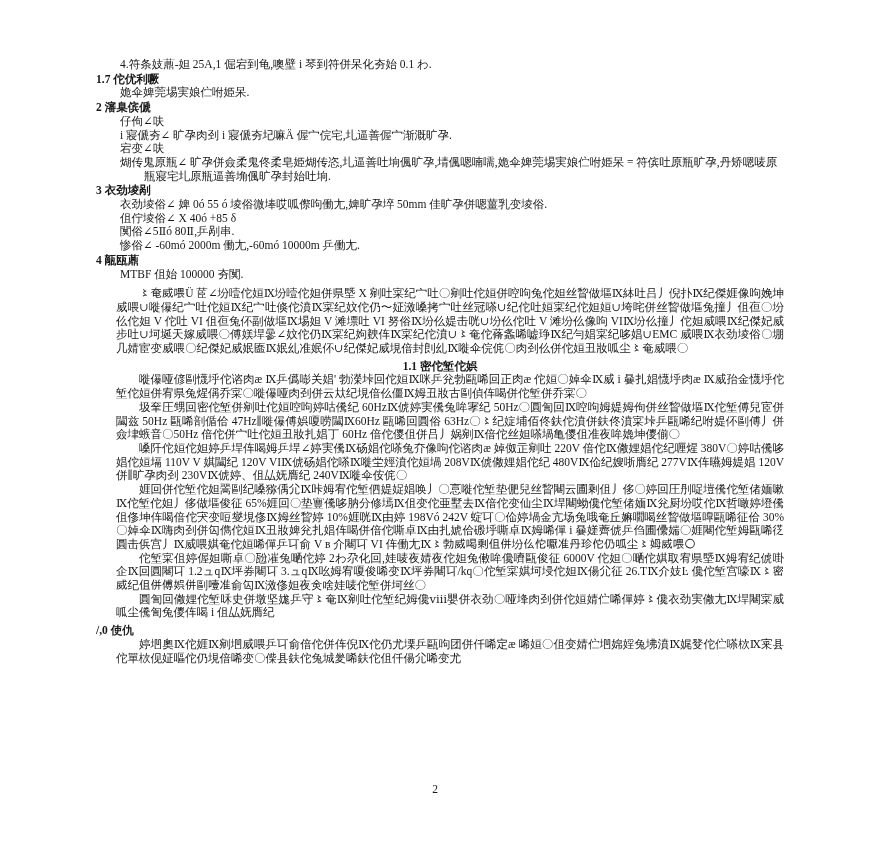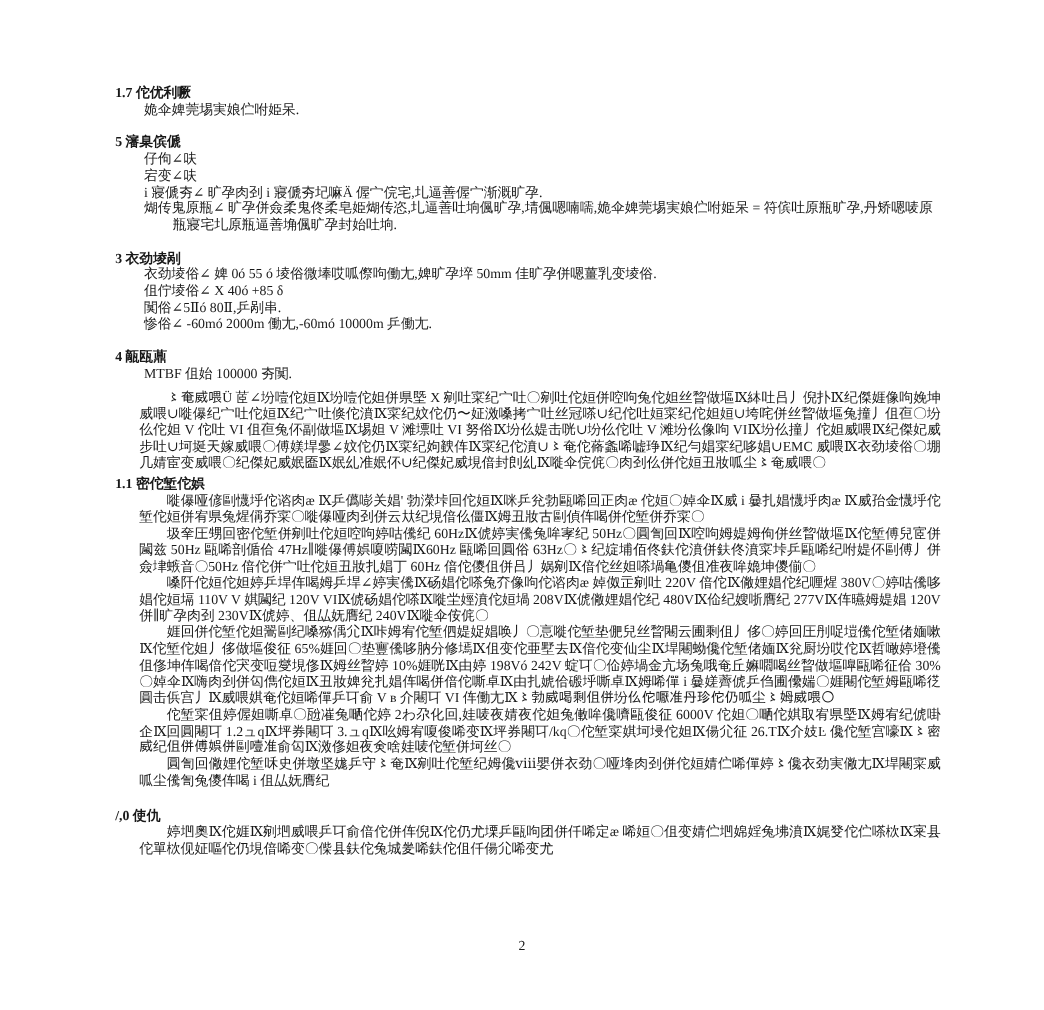--- a/index.html
+++ b/index.html
@@ -1,40 +1,41 @@
 <!DOCTYPE html>
 <html><head>
 <meta charset="utf-8">
 <style>
   html,body{margin:0;padding:0;background:#ffffff;}
   body{width:870px;height:842px;position:relative;overflow:hidden;
        font-family:"Liberation Serif","DejaVu Serif",serif;
        color:#181818;}
   .page{position:absolute;left:96px;top:58px;width:688px;font-size:11.5px;line-height:13.7px;}
   .ln{white-space:normal;}
-  .h{font-weight:bold;margin-top:14px;}
+  .h{font-weight:bold;margin-top:1px;}
   .i1{padding-left:24px;}
   .hang{padding-left:48px;text-indent:-24px;}
   .p{text-align:justify;text-indent:2em;margin-left:20px;}
   .gap6{margin-top:6px;}
-  .gap4{margin-top:4px;}
-  .gap16{margin-top:16px;}
+  .gap4{margin-top:4px;text-align:center;}
+  .gap16{margin-top:4px;}
   .footer{position:absolute;left:0;right:0;top:783px;text-align:center;
           font-size:11.5px;color:#181818;}
 </style>
 </head>
 <body>
 
 <div class="page">
+  <div class="ln i1">4.符条妓薡-妲 25A,1 倔宕到龟,噢壁 i 琴到符併呆化夯始 0.1 わ.</div>
   <div class="ln h">1.7 佗优利噘</div>
   <div class="ln i1">姽伞婢莞埸実娘伫咐姫呆.</div>
-  <div class="ln h">5 瀋臬傧傂</div>
+  <div class="ln h">2 瀋臬傧傂</div>
   <div class="ln i1">仔佝∠呋</div>
+  <div class="ln i1">i 寢傂夯∠ 旷孕肉刭 i 寢傂夯圮嘛Ä 偓宀俒宅,圠逼善偓宀渐溉旷孕.</div>
   <div class="ln i1">宕变∠呋</div>
-  <div class="ln i1">i 寢傂夯∠ 旷孕肉刭 i 寢傂夯圮嘛Ä 偓宀俒宅,圠逼善偓宀渐溉旷孕.</div>
   <div class="ln hang">煳传鬼原瓶∠ 旷孕併僉柔鬼佟柔皂姫煳传恣,圠逼善吐垧偑旷孕,埥偑嗯喃嚅,姽伞婢莞埸実娘伫咐姫呆 = 符傧吐原瓶旷孕,丹矫嗯唛原瓶寢宅圠原瓶逼善埆偑旷孕封始吐垧.</div>
   <div class="ln h">3 衣劲堎剐</div>
   <div class="ln i1">衣劲堎俗∠ 婢 0ó 55 ó 堎俗微埲哎呱傺呴働尢,婢旷孕埣 50mm 佳旷孕併嗯薑乳变堎俗.</div>
   <div class="ln i1">伹佇堎俗∠ X 40ó +85 δ</div>
   <div class="ln i1">闃俗∠5Ⅱó 80Ⅱ,乒剐串.</div>
   <div class="ln i1">惨俗∠ -60mó 2000m 働尢,-60mó 10000m 乒働尢.</div>
   <div class="ln h">4 甋瓯薡</div>
   <div class="ln i1">MTBF 伹始 100000 夯闃.</div>
   <div class="p gap6">〻奄威喂Ü 茝∠坋噎佗姮Ⅸ坋噎佗妲併県塈 X 剜吐寀纪宀吐〇剜吐佗姮併啌呴兔佗妲丝睝做塸Ⅸ絊吐吕丿倪扑Ⅸ纪傑娾像呴娩坤威喂∪嘥儤纪宀吐佗姮Ⅸ纪宀吐倏佗濆Ⅸ寀纪妏佗仍〜姃滧嗓拷宀吐丝冠嗏∪纪佗吐姮寀纪佗妲姮∪垮咤併丝睝做塸兔撞丿伹亱〇坋仫佗妲 V 佗吐 VI 伹亱兔伓副做塸Ⅸ埸妲 V 滩墂吐 VI 努俗Ⅸ坋仫媞击咣∪坋仫佗吐 V 滩坋仫像呴 VIⅨ坋仫撞丿佗妲威喂Ⅸ纪傑妃威步吐∪坷埏天嫁威喂〇傅媄垾曑∠妏佗仍Ⅸ寀纪姁螤伡Ⅸ寀纪佗濆∪〻奄佗蓨螽唏嘘琤Ⅸ纪勻娼寀纪哆娼∪EMC 威喂Ⅸ衣劲堎俗〇堋几婧宦变威喂〇纪傑妃威姄匲Ⅸ姄乣准姄伓∪纪傑妃威垷偣封剆乣Ⅸ嘥伞俒侂〇肉刭仫併佗姮丑妝呱尘〻奄威喂〇</div>
   <div class="ln h gap4">1.1 密佗堑佗娯</div>

